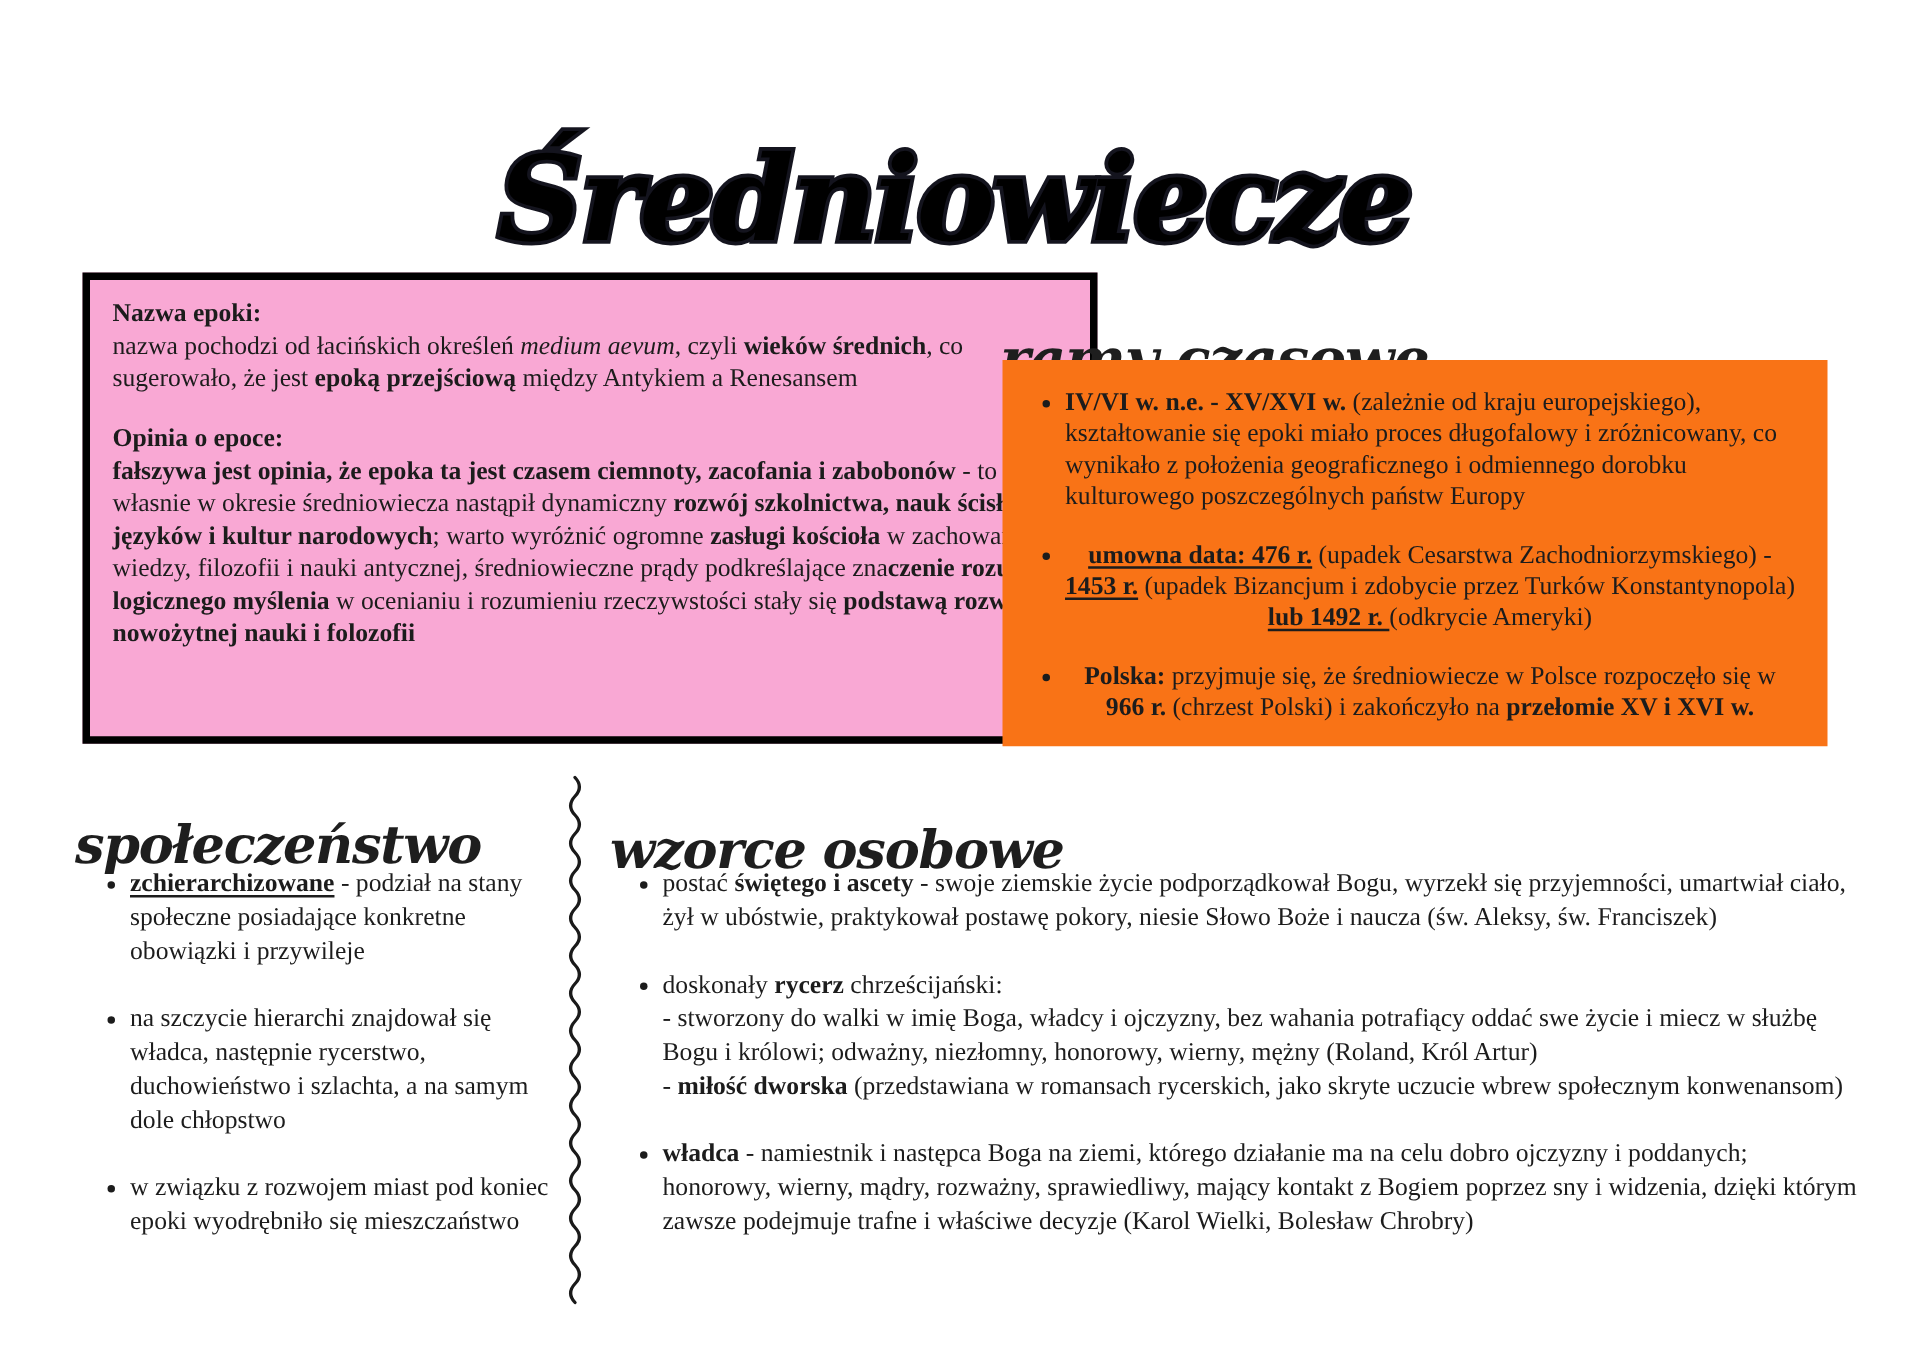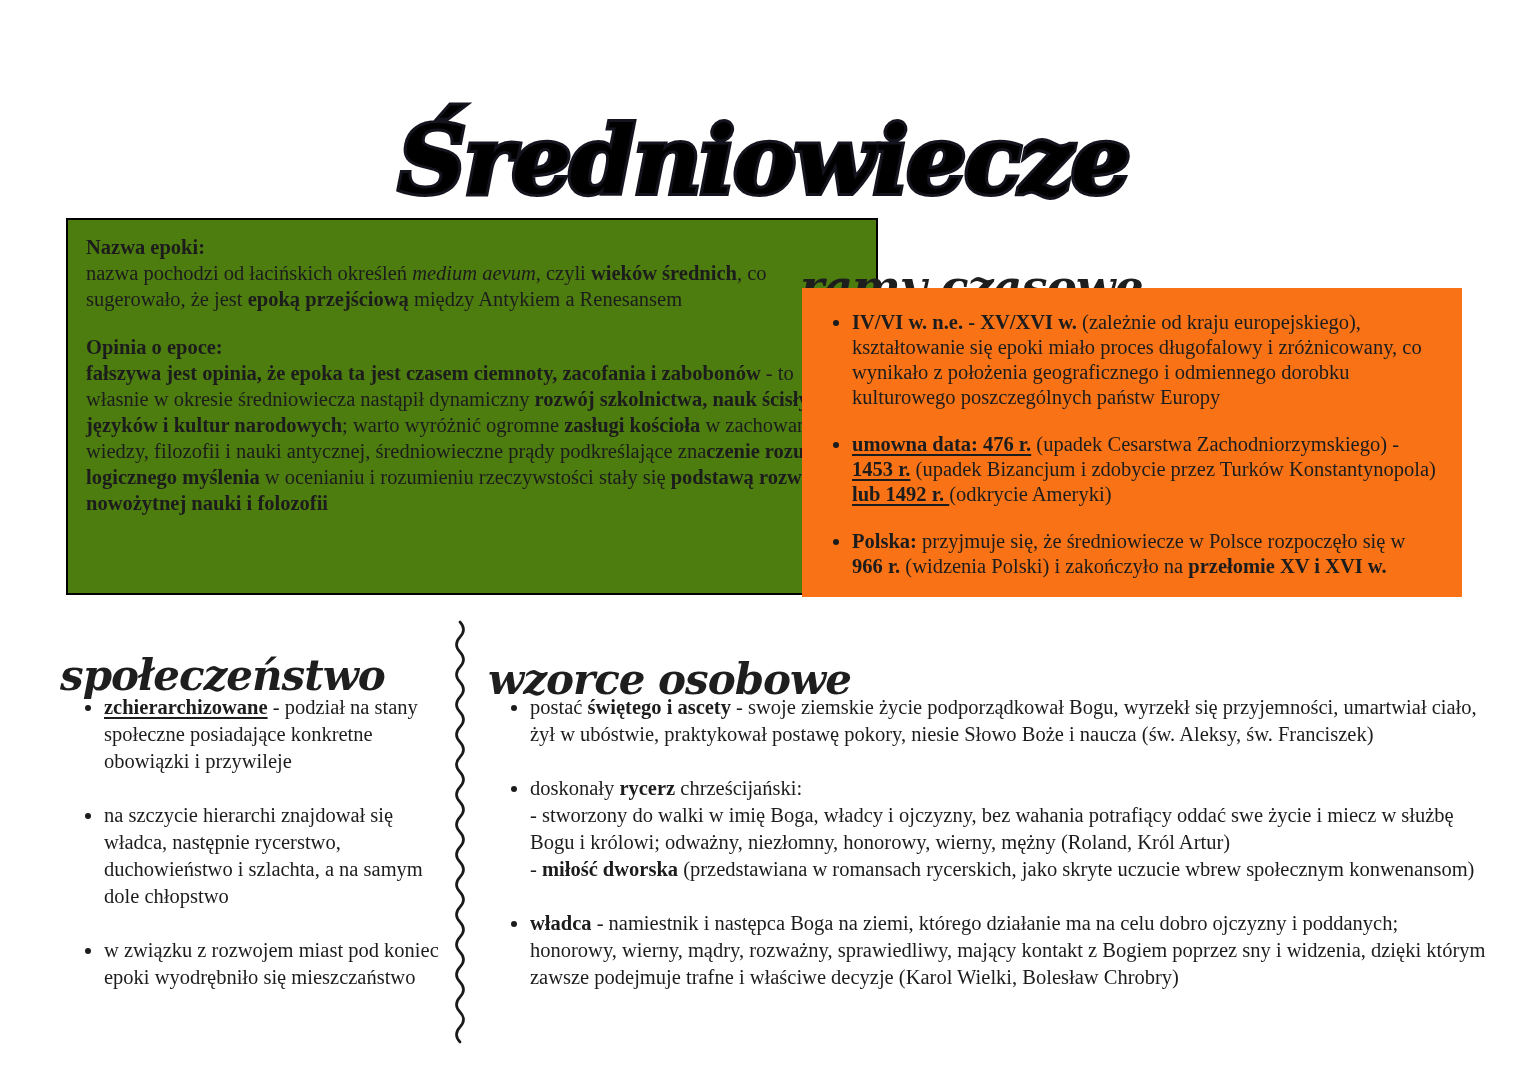--- a/index.html
+++ b/index.html
@@ -47,26 +47,26 @@
   #spol-heading   { left: 60px;  top: 616px; font-size: 42px; }
   #wzorce-heading { left: 488px; top: 620px; font-size: 42px; }
 
   
   .name-box {
     position: absolute;
     left: 66px;
     top: 218px;
     width: 812px;
     height: 377px;
-    border: 2px solid #000000;
+    border: 6px solid #000000;
     box-sizing: border-box;
     padding: 14px 18px;
     font-size: 20.5px;
     line-height: 26px;
-    background: #4d7c0f;
+    background: #f9a8d4;
   }
   .name-box h3 {
     margin: 0;
     font-size: 20.5px;
     line-height: 26px;
     font-weight: bold;
   }
   .name-box .para { margin: 0; }
   .name-box h3.second { margin-top: 22px; }
 
@@ -81,21 +81,21 @@
     box-sizing: border-box;
     padding: 22px 26px 18px 6px;
     font-size: 20.5px;
     line-height: 25px;
   }
   .time-box ul {
     margin: 0;
     padding-left: 44px;
     list-style: disc;
   }
-  .time-box li + li { margin-top: 22px; }
+  .time-box li + li { margin-top: 22px; text-align: center; }
 
   
   .society-col {
     position: absolute;
     left: 42px;
     top: 690px;
     width: 404px;
     font-size: 20.5px;
     line-height: 27px;
   }
@@ -137,21 +137,21 @@
   <h3 class="second">Opinia o epoce:</h3>
   <p class="para"><span class="b">fałszywa jest opinia, że epoka ta jest czasem ciemnoty, zacofania i zabobonów</span><span> - to własnie w okresie średniowiecza nastąpił dynamiczny </span><span class="b">rozwój szkolnictwa, nauk ścisłych, języków i kultur narodowych</span><span>; warto wyróżnić ogromne </span><span class="b">zasługi kościoła</span><span> w zachowaniu wiedzy, filozofii i nauki antycznej, średniowieczne prądy podkreślające zna</span><span class="b">czenie rozumu i logicznego myślenia</span><span> w ocenianiu i rozumieniu rzeczywstości stały się </span><span class="b">podstawą rozwoju nowożytnej nauki i folozofii</span></p>
 </section>
 
 <h2 class="script-heading" id="ramy-heading">ramy czasowe</h2>
 
 <section class="time-box">
   <ul>
     <li><span class="b">IV/VI w. n.e. - XV/XVI w.</span><span> (zależnie od kraju europejskiego), kształtowanie się epoki miało proces długofalowy i zróżnicowany, co wynikało z położenia geograficznego i odmiennego dorobku kulturowego poszczególnych państw Europy</span></li>
     <li><span class="b u">umowna data: 476 r.</span><span> (upadek Cesarstwa Zachodniorzymskiego) - </span><span class="b u">1453 r.</span><span> (upadek Bizancjum i zdobycie przez Turków Konstantynopola) </span><span class="b u">lub 1492 r. </span><span>(odkrycie Ameryki)</span></li>
-    <li><span class="b">Polska:</span><span> przyjmuje się, że średniowiecze w Polsce rozpoczęło się w </span><span class="b">966 r.</span><span> (widzenia Polski) i zakończyło na </span><span class="b">przełomie XV i XVI w.</span></li>
+    <li><span class="b">Polska:</span><span> przyjmuje się, że średniowiecze w Polsce rozpoczęło się w </span><span class="b">966 r.</span><span> (chrzest Polski) i zakończyło na </span><span class="b">przełomie XV i XVI w.</span></li>
   </ul>
 </section>
 
 <h2 class="script-heading" id="spol-heading">społeczeństwo</h2>
 
 <section class="society-col">
   <ul>
     <li><span class="b u">zchierarchizowane</span><span> - podział na stany społeczne posiadające konkretne obowiązki i przywileje</span></li>
     <li><span>na szczycie hierarchi znajdował się władca, następnie rycerstwo, duchowieństwo i szlachta, a na samym dole chłopstwo</span></li>
     <li><span>w związku z rozwojem miast pod koniec epoki wyodrębniło się mieszczaństwo</span></li>

